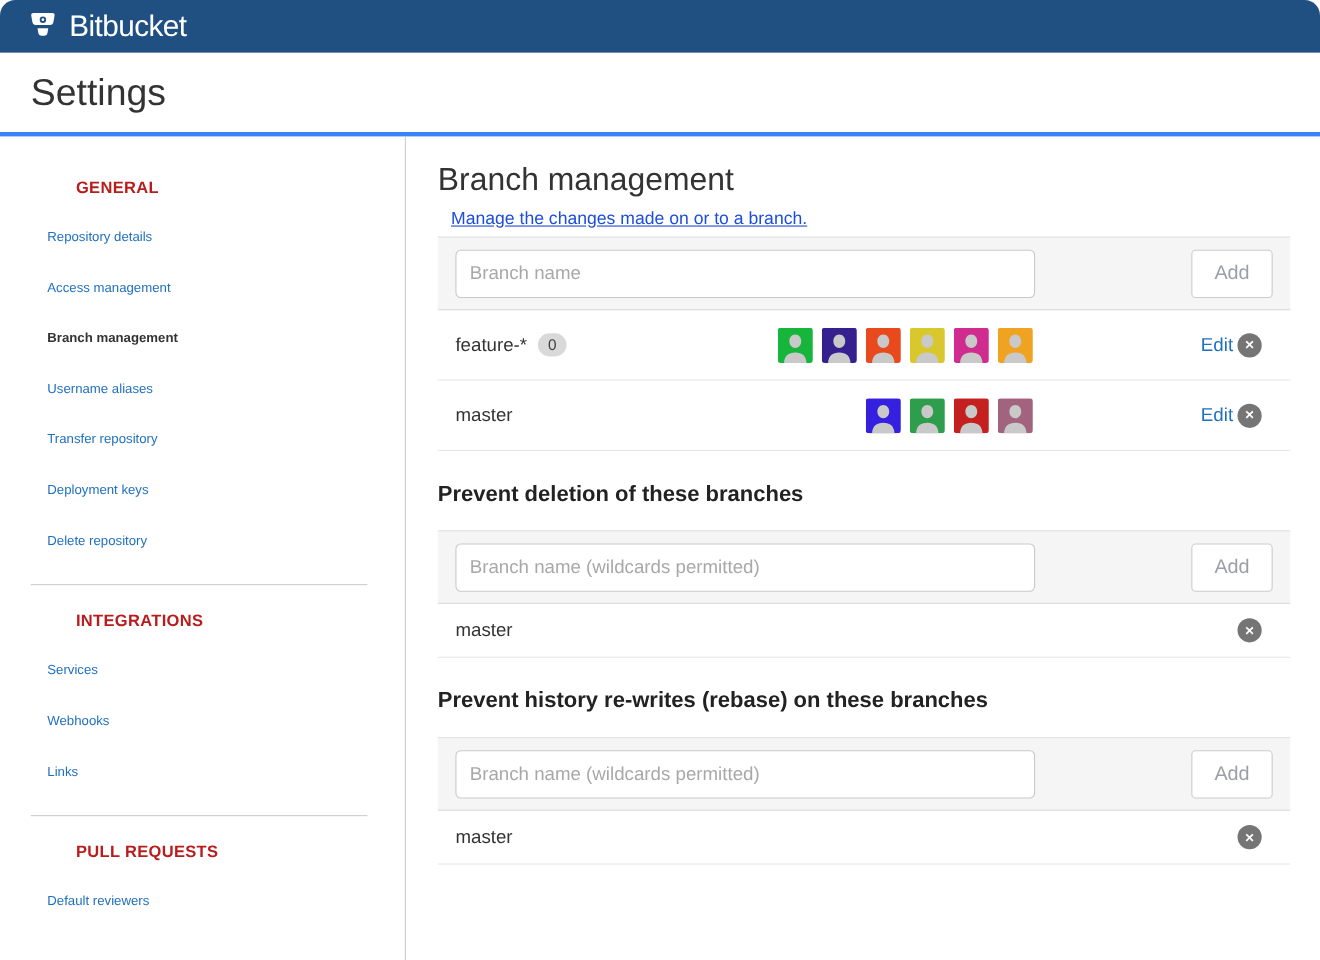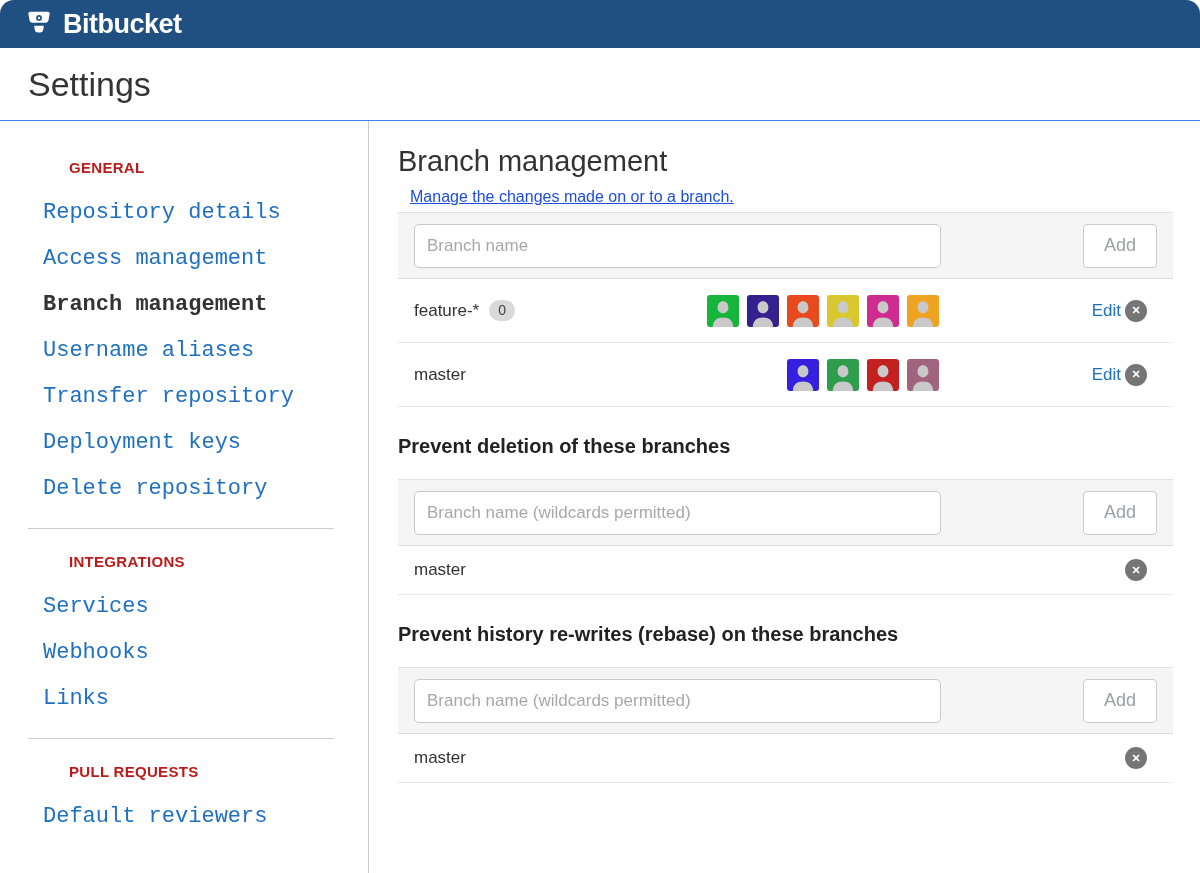--- a/index.html
+++ b/index.html
@@ -3,31 +3,31 @@
 <meta charset="utf-8">
 <style>
   html,body{margin:0;padding:0;background:#fff;}
   body{font-family:"Liberation Sans",sans-serif;color:#333;}
   .app{width:1200px;height:873px;border-radius:14px;overflow:hidden;background:#fff;position:relative;}
 
   
   .topbar{height:48px;background:#205081;display:flex;align-items:center;padding-left:24px;}
   .logo{display:flex;align-items:center;gap:9px;}
   .logo svg{display:block;}
-  .brand{color:#fff;font-weight:bold;font-size:27px;letter-spacing:-0.5px;}
-
-  
-  .page-header{height:72px;border-bottom:1px solid #3b82f6;display:flex;align-items:center;padding-left:28px;background:#fff;}
+  .brand{color:#fff;font-weight:normal;font-size:27px;letter-spacing:-0.5px;}
+
+  
+  .page-header{height:72px;border-bottom:4px solid #3b82f6;display:flex;align-items:center;padding-left:28px;background:#fff;}
   .page-title{font-size:34px;font-weight:400;color:#333;}
 
   
   .layout{display:flex;height:752px;}
   .sidebar{width:369px;flex:none;border-right:1px solid #ccc;box-sizing:border-box;padding-top:14px;}
   .side-heading{margin:24px 0 0 69px;font-size:15px;font-weight:bold;color:#b91c1c;letter-spacing:.3px;}
-  .side-item{display:block;margin:27px 0 0 43px;font-size:22px;color:#2070c0;text-decoration:none;line-height:19px;cursor:pointer;font-family:Liberation Mono, monospace;}
+  .side-item{display:block;margin:27px 0 0 43px;font-size:12px;color:#2070c0;text-decoration:none;line-height:19px;cursor:pointer;}
   .side-item.active{color:#333;font-weight:bold;cursor:default;}
   .side-divider{border-top:1px solid #ccc;margin:30px 34px 0 28px;height:0;}
 
   
   .main{flex:1;box-sizing:border-box;padding:24px 27px 0 29px;overflow:hidden;}
   .main-title{font-size:29px;font-weight:400;color:#333;margin:0 0 10px;}
   .main-subtitle{font-size:16px;color:#1d4ed8;margin:0 12px 6px;text-decoration:underline;}
   .section-heading{font-size:20px;font-weight:bold;color:#222;margin:28px 0 21px;}
 
   .form-strip{background:#f5f5f5;border-top:1px solid #e2e2e2;border-bottom:1px solid #dcdcdc;height:67px;display:flex;align-items:center;padding:0 16px;box-sizing:border-box;}

